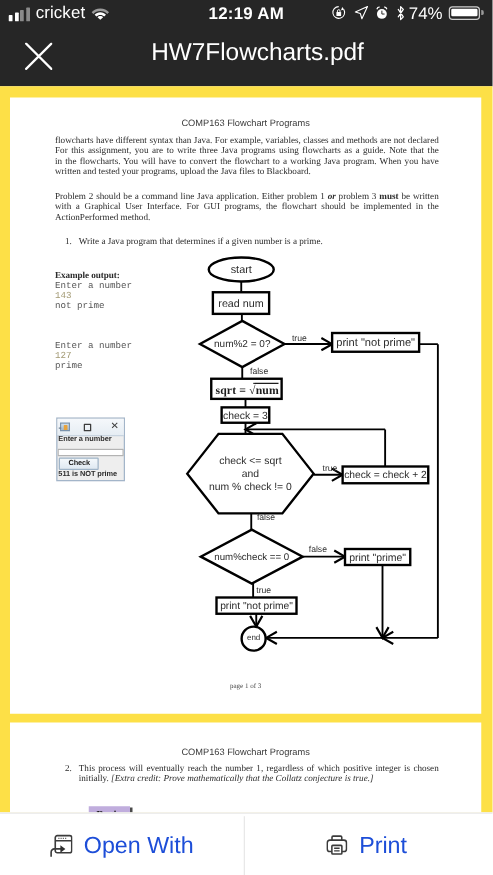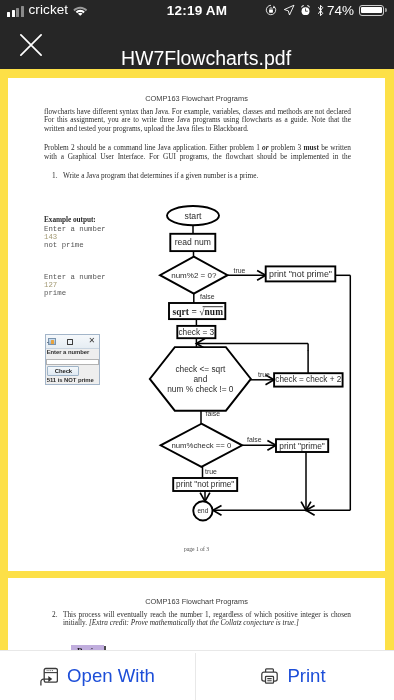--- a/index.html
+++ b/index.html
@@ -21,21 +21,21 @@
   .sb-right .ico.alarm{left:46px;top:4.5px;}
   .sb-right .ico.bt{left:62px;top:3.5px;}
   .sb-right .ico{display:block;line-height:0;}
   .batt-pct{position:absolute;left:73px;top:2.5px;font-size:13.5px;font-weight:400;}
   .batt{position:absolute;left:105px;top:4.5px;display:flex;align-items:center;}
   .batt-body{display:block;width:25px;height:11px;border:1.3px solid #d0d0d0;border-radius:3px;padding:1.3px;box-sizing:border-box;}
   .batt-fill{display:block;height:100%;background:#fff;border-radius:1px;}
   .batt-cap{display:block;width:2px;height:4px;background:#9a9a9a;border-radius:0 1.5px 1.5px 0;margin-left:0.8px;}
   .titlebar{height:49px;background:#262626;color:#fff;display:flex;align-items:center;
       position:relative;}
-  .title{position:absolute;left:0;right:0;top:13px;text-align:center;font-size:19.5px;line-height:19px;padding-left:18px;box-sizing:border-box;margin-top:16px;}
+  .title{position:absolute;left:0;right:0;top:13px;text-align:center;font-size:19.5px;line-height:19px;padding-left:18px;box-sizing:border-box;}
   .closebtn{position:absolute;left:20px;top:13.5px;width:22px;height:22px;line-height:0;}
   .viewer{position:relative;height:581px;background:#fde047;overflow:hidden;}
   .page{position:absolute;left:8px;width:377px;background:#fff;overflow:hidden;}
   .page1{top:9px;height:493px;}
   .page2{top:509px;height:493px;}
   .page2 .doc-head{padding-top:19.5px;}
   .page2 .doc-item{margin-top:5px;}
   .doc-head{text-align:center;font-family:"Liberation Sans",sans-serif;font-size:7.4px;
      line-height:8px;padding-top:17px;color:#3a3a3a;}
   .doc-p{font-family:"Liberation Serif",serif;font-size:7.3px;line-height:8.6px;
@@ -154,25 +154,27 @@
   </div>
   <div class="title">HW7Flowcharts.pdf</div>
 </div>
 
 <div class="viewer">
   <div class="page page1">
     <div class="doc-head">COMP163 Flowchart Programs</div>
     <div class="doc-p" id="para1">
         <div class="jl"><span>flowcharts have different syntax than Java. For example, variables, classes and methods are not declared</span></div>
         <div class="jl"><span>For this assignment, you are to write three Java programs using flowcharts as a guide.  Note that the</span></div>
+        <div class="jl"><span>in the flowcharts.  You will have to convert the flowchart to a working Java program.  When you have</span></div>
         <div class="jl last"><span>written and tested your programs, upload the Java files to Blackboard.</span></div>
       </div>
     <div class="doc-p" id="para2">
         <div class="jl"><span>Problem 2 should be a command line Java application.  Either problem 1 </span><span style="font-weight: bold; font-style: italic;">or</span><span> problem 3 </span><span style="font-weight: bold;">must</span><span> be written</span></div>
         <div class="jl"><span>with a Graphical User Interface.  For GUI programs, the flowchart should be implemented in the</span></div>
+        <div class="jl last"><span>ActionPerformed method.</span></div>
       </div>
     <div class="doc-item">
       <span class="num">1.</span>
         <span class="txt">Write a Java program that determines if a given number is a prime.</span>
     </div>
     <div class="ex-block">
       <div class="ex-label">Example output:</div>
       <div class="ex-lines">
           <div style="color: rgb(86, 86, 86);">Enter a number</div>
           <div style="color: rgb(163, 154, 116);">143</div>

